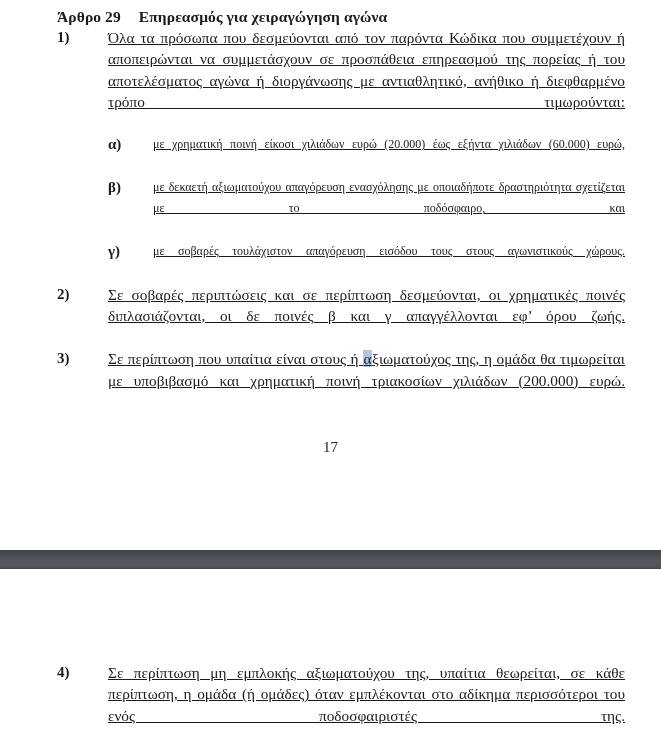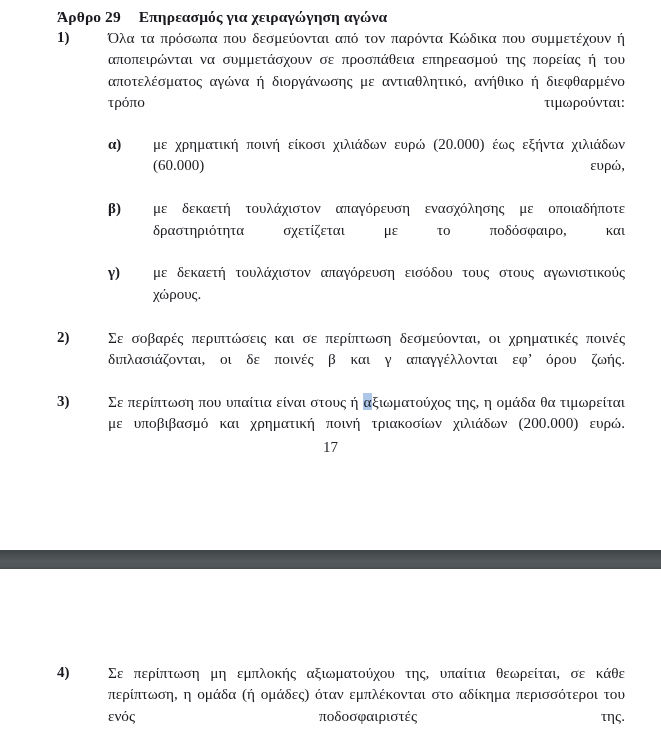--- a/index.html
+++ b/index.html
@@ -78,20 +78,21 @@
     font-weight: bold;
     font-size: 15px;
     line-height: 21.4px;
   }
   .item-text {
     font-size: 15.3px;
     line-height: 21.4px;
     text-align: justify;
     text-justify: inter-word;
     hyphens: none;
+    text-decoration: underline;
   }
   
   .item-text::after {
     content: "";
     display: inline-block;
     width: 100%;
   }
 
   
   .sublist {
@@ -104,24 +105,25 @@
   }
   .subitem-marker {
     position: absolute;
     left: 0;
     top: 0;
     font-weight: bold;
     font-size: 15px;
     line-height: 21.4px;
   }
   .subitem-text {
-    font-size: 15px;
+    font-size: 12px;
     line-height: 21.4px;
     text-align: justify;
     text-justify: inter-word;
+    text-decoration: underline;
   }
   .subitem-text::after {
     content: "";
     display: inline-block;
     width: 100%;
   }
 
   
   .selected-char {
     background: #aec6e8;
@@ -160,26 +162,26 @@
 
       <div class="sublist">
 
         <div class="subitem">
           <span class="subitem-marker">α)</span>
           <div class="subitem-text">με χρηματική ποινή είκοσι χιλιάδων ευρώ (20.000) έως εξήντα χιλιάδων (60.000) ευρώ,</div>
         </div>
 
         <div class="subitem">
           <span class="subitem-marker">β)</span>
-          <div class="subitem-text">με δεκαετή τουλάχιστον απαγόρευση ενασχόλησης με οποιαδήποτε δραστηριότητα σχετίζεται με το ποδόσφαιρο, και</div>
+          <div class="subitem-text">με δεκαετή αξιωματούχου απαγόρευση ενασχόλησης με οποιαδήποτε δραστηριότητα σχετίζεται με το ποδόσφαιρο, και</div>
         </div>
 
         <div class="subitem">
           <span class="subitem-marker">γ)</span>
-          <div class="subitem-text">με δεκαετή τουλάχιστον απαγόρευση εισόδου τους στους αγωνιστικούς χώρους.</div>
+          <div class="subitem-text">με σοβαρές τουλάχιστον απαγόρευση εισόδου τους στους αγωνιστικούς χώρους.</div>
         </div>
 
       </div>
 
       <div class="item">
         <span class="item-marker">2)</span>
         <div class="item-text">Σε σοβαρές περιπτώσεις και σε περίπτωση δεσμεύονται, οι χρηματικές ποινές διπλασιάζονται, οι δε ποινές β και γ απαγγέλλονται εφ’ όρου ζωής.</div>
       </div>
 
       <div class="item">

